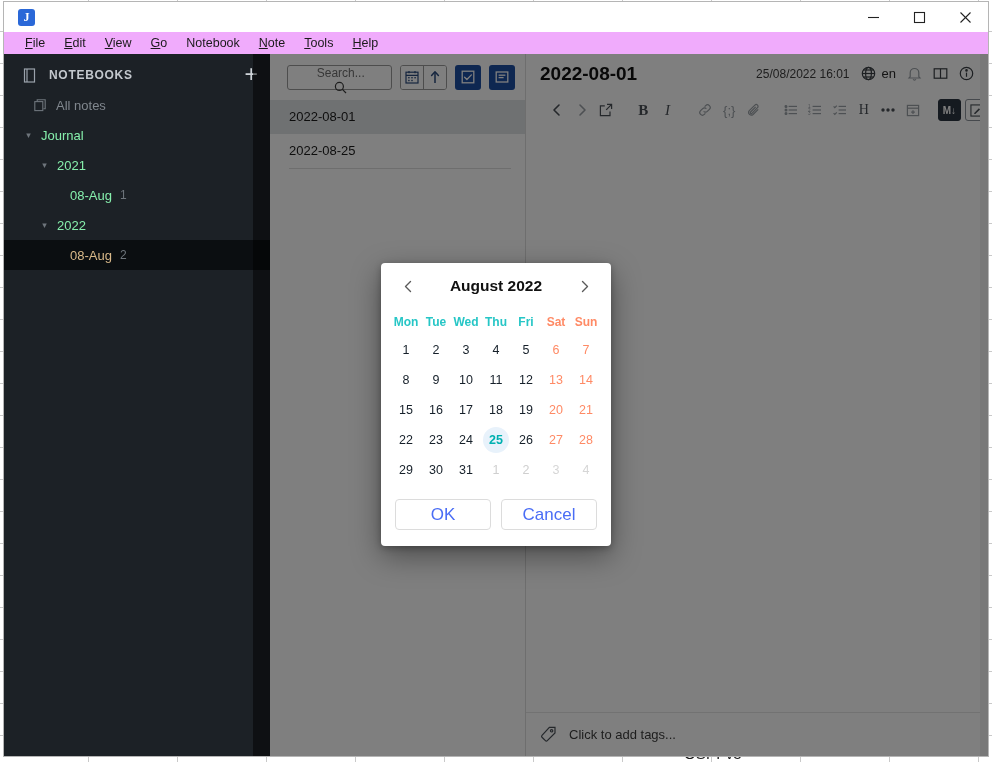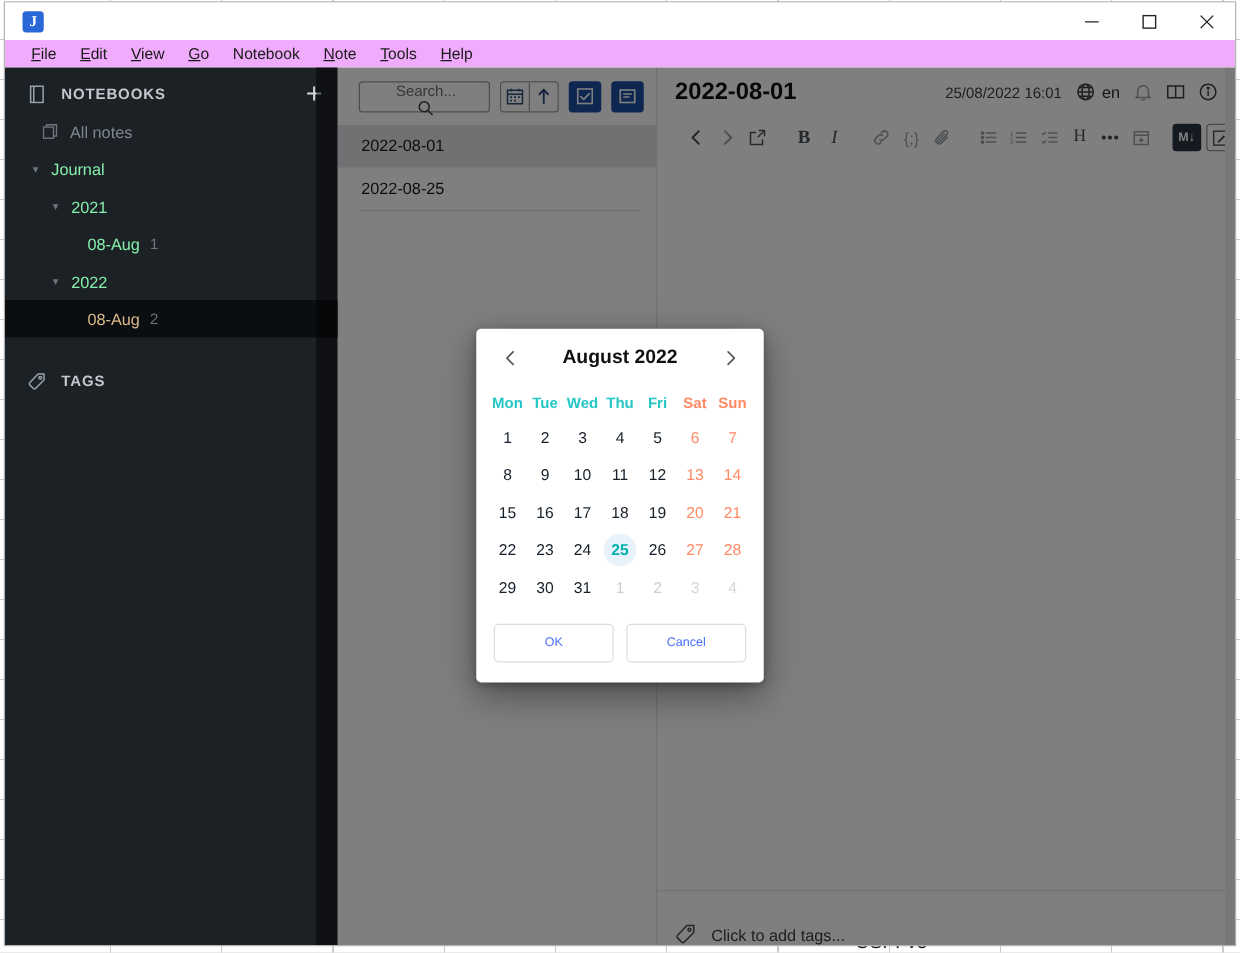--- a/index.html
+++ b/index.html
@@ -258,21 +258,21 @@
   .tbi.sep { width: 16px; }
   .tbi.boxed {
     border: 1px solid #8d939a; border-radius: 3px; width: 28px; height: 22px;
   }
   .tbi.boxed.active {
     background: #2b3440; color: #fff; border-color: #2b3440;
   }
   #ed-canvas { flex: 1; background: #fff; }
   #tagbar {
     height: 44px;
-    display: flex; align-items: flex-end;
+    display: flex; align-items: center;
     padding-left: 14px; gap: 12px;
     border-top: 1px solid #e4e4e4;
   }
   #tagbar .tg { color: #4a5057; display:flex; align-items:center; }
   #tagbar .tt { font-size: 13px; color: #3d3d3d; }
 
   
   #right-edge {
     position: absolute; right: 0; top: 0; width: 8px; height: 100%;
     background: #f1f1f1;
@@ -351,21 +351,21 @@
   }
   .cal-cell.today span { position: relative; z-index: 1; }
   #cal-footer {
     display: flex; gap: 10px;
     padding: 6px 14px 16px 14px;
   }
   .cal-btn {
     flex: 1; height: 31px;
     border: 1px solid #dcdcdc; border-radius: 4px;
     background: #fff;
-    color: #4a6df5; font-size: 10px;
+    color: #4a6df5; font-size: 17px;
     display: flex; align-items: center; justify-content: center;
   }
 </style>
 </head>
 <body>
 
 <div id="desktop">
   <div id="bg-sheet"></div>
   <div id="bg-text-1">OSPFv3</div>
   <div id="bg-text-2">文</div>
@@ -456,29 +456,20 @@
         <span class="caret">▾</span>
         <span class="nm" style="margin-left:6px">2022</span>
         <span class="cnt"></span>
       </div>
 
       <div class="tree-row selected" style="padding-left:66px">
         <span class="nm">08-Aug</span>
         <span class="cnt">2</span>
       </div>
 
-      <div class="side-head" style="margin-top:20px">
-        <span class="ico">
-          <svg width="15" height="15" viewBox="0 0 15 15" fill="none" stroke="currentColor" stroke-width="1.2">
-            <path d="M8.4 1.2H13.2v4.8L6.4 12.8a1.2 1.2 0 0 1-1.7 0L1.8 9.9a1.2 1.2 0 0 1 0-1.7z"></path>
-            <circle cx="10.2" cy="4.2" r="1.1"></circle>
-          </svg>
-        </span>
-        <span class="lbl">TAGS</span>
-      </div>
 
     </div>
 
     <div id="notelist">
       <div id="searchrow">
         <div id="search-box">
           <span class="ph">Search...</span>
           <span>
             <svg width="13" height="13" viewBox="0 0 13 13" fill="none" stroke="#3b3b3b" stroke-width="1.2">
               <circle cx="5.4" cy="5.4" r="4"></circle>

